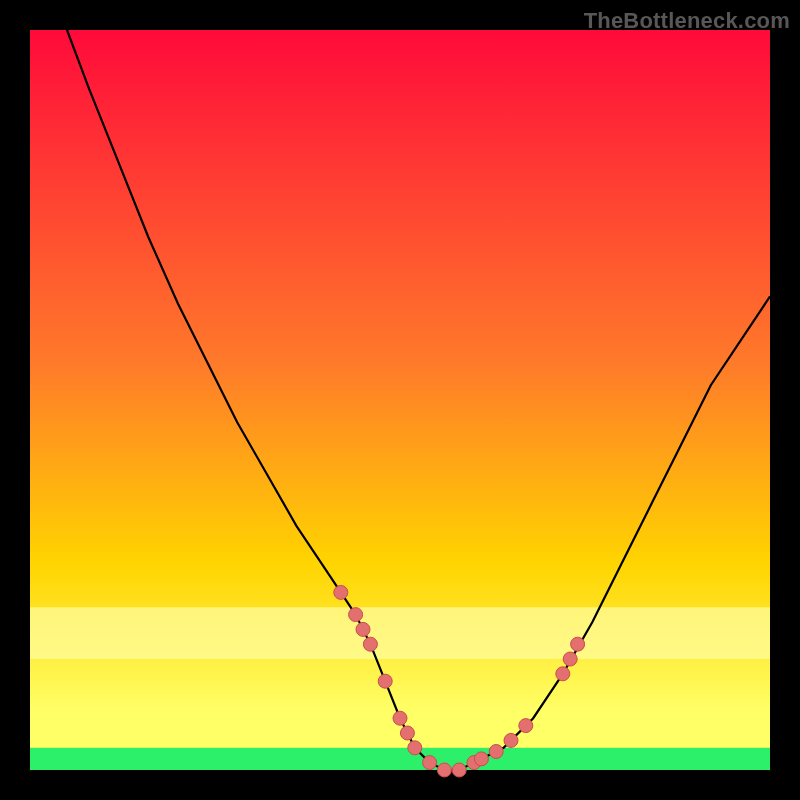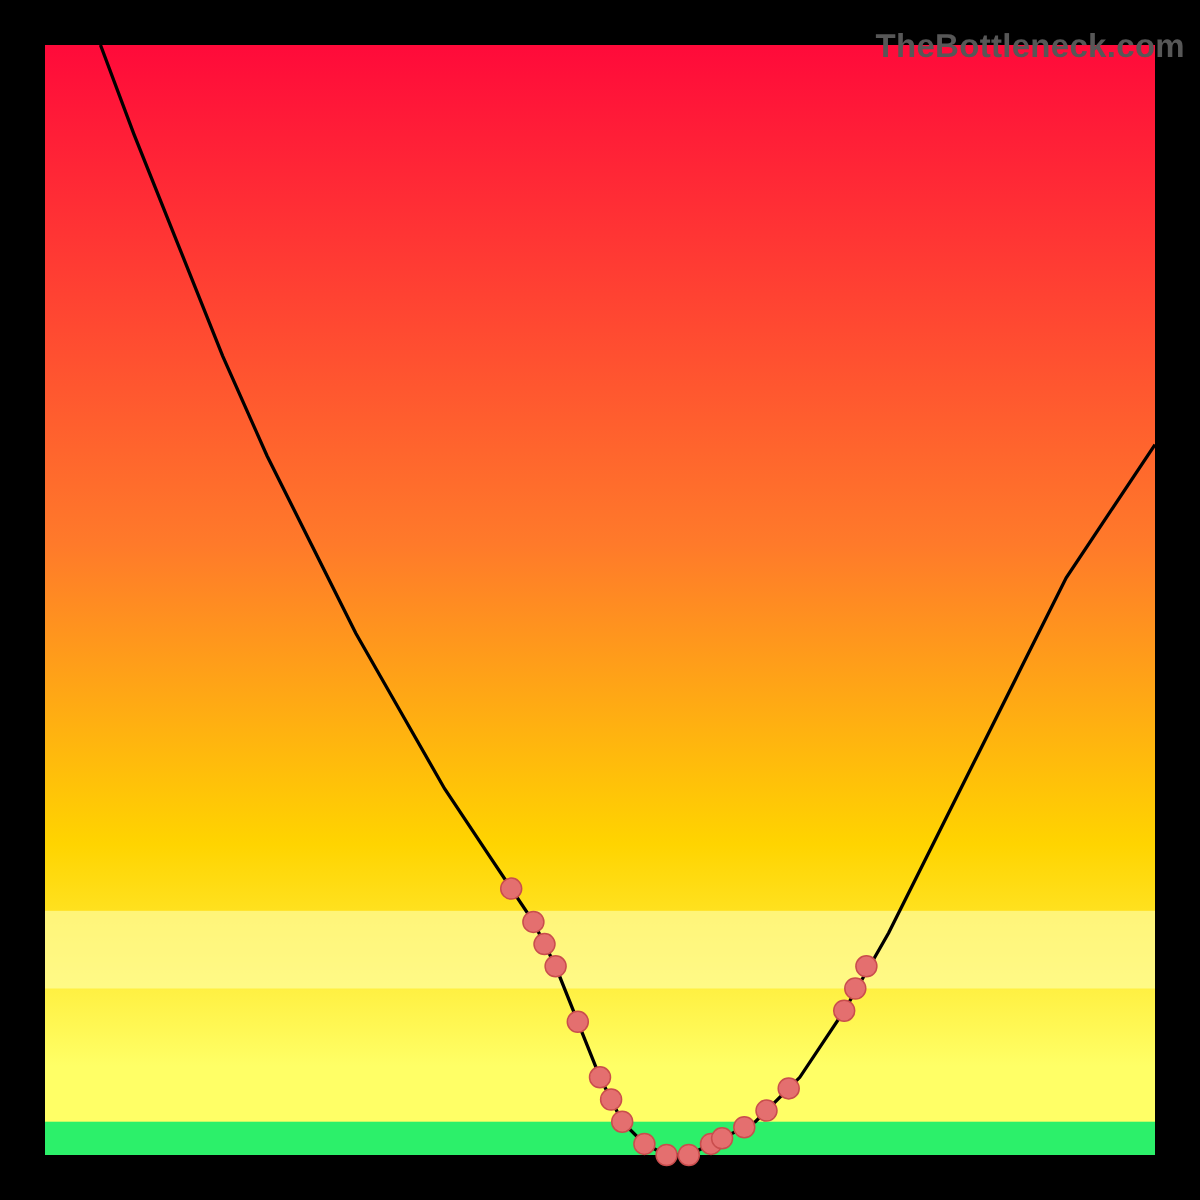--- a/index.html
+++ b/index.html
@@ -12,21 +12,21 @@
     background: #000;
   }
   .stage {
     position: relative;
     width: 800px;
     height: 800px;
     background: #000;
   }
   .watermark {
     position: absolute;
-    top: 18px;
+    top: 8px;
     right: 10px;
     color: #575757;
     font-size: 22px;
     font-weight: 600;
     letter-spacing: 0.2px;
     z-index: 5;
   }
   svg.plot {
     position: absolute;
     left: 0;

